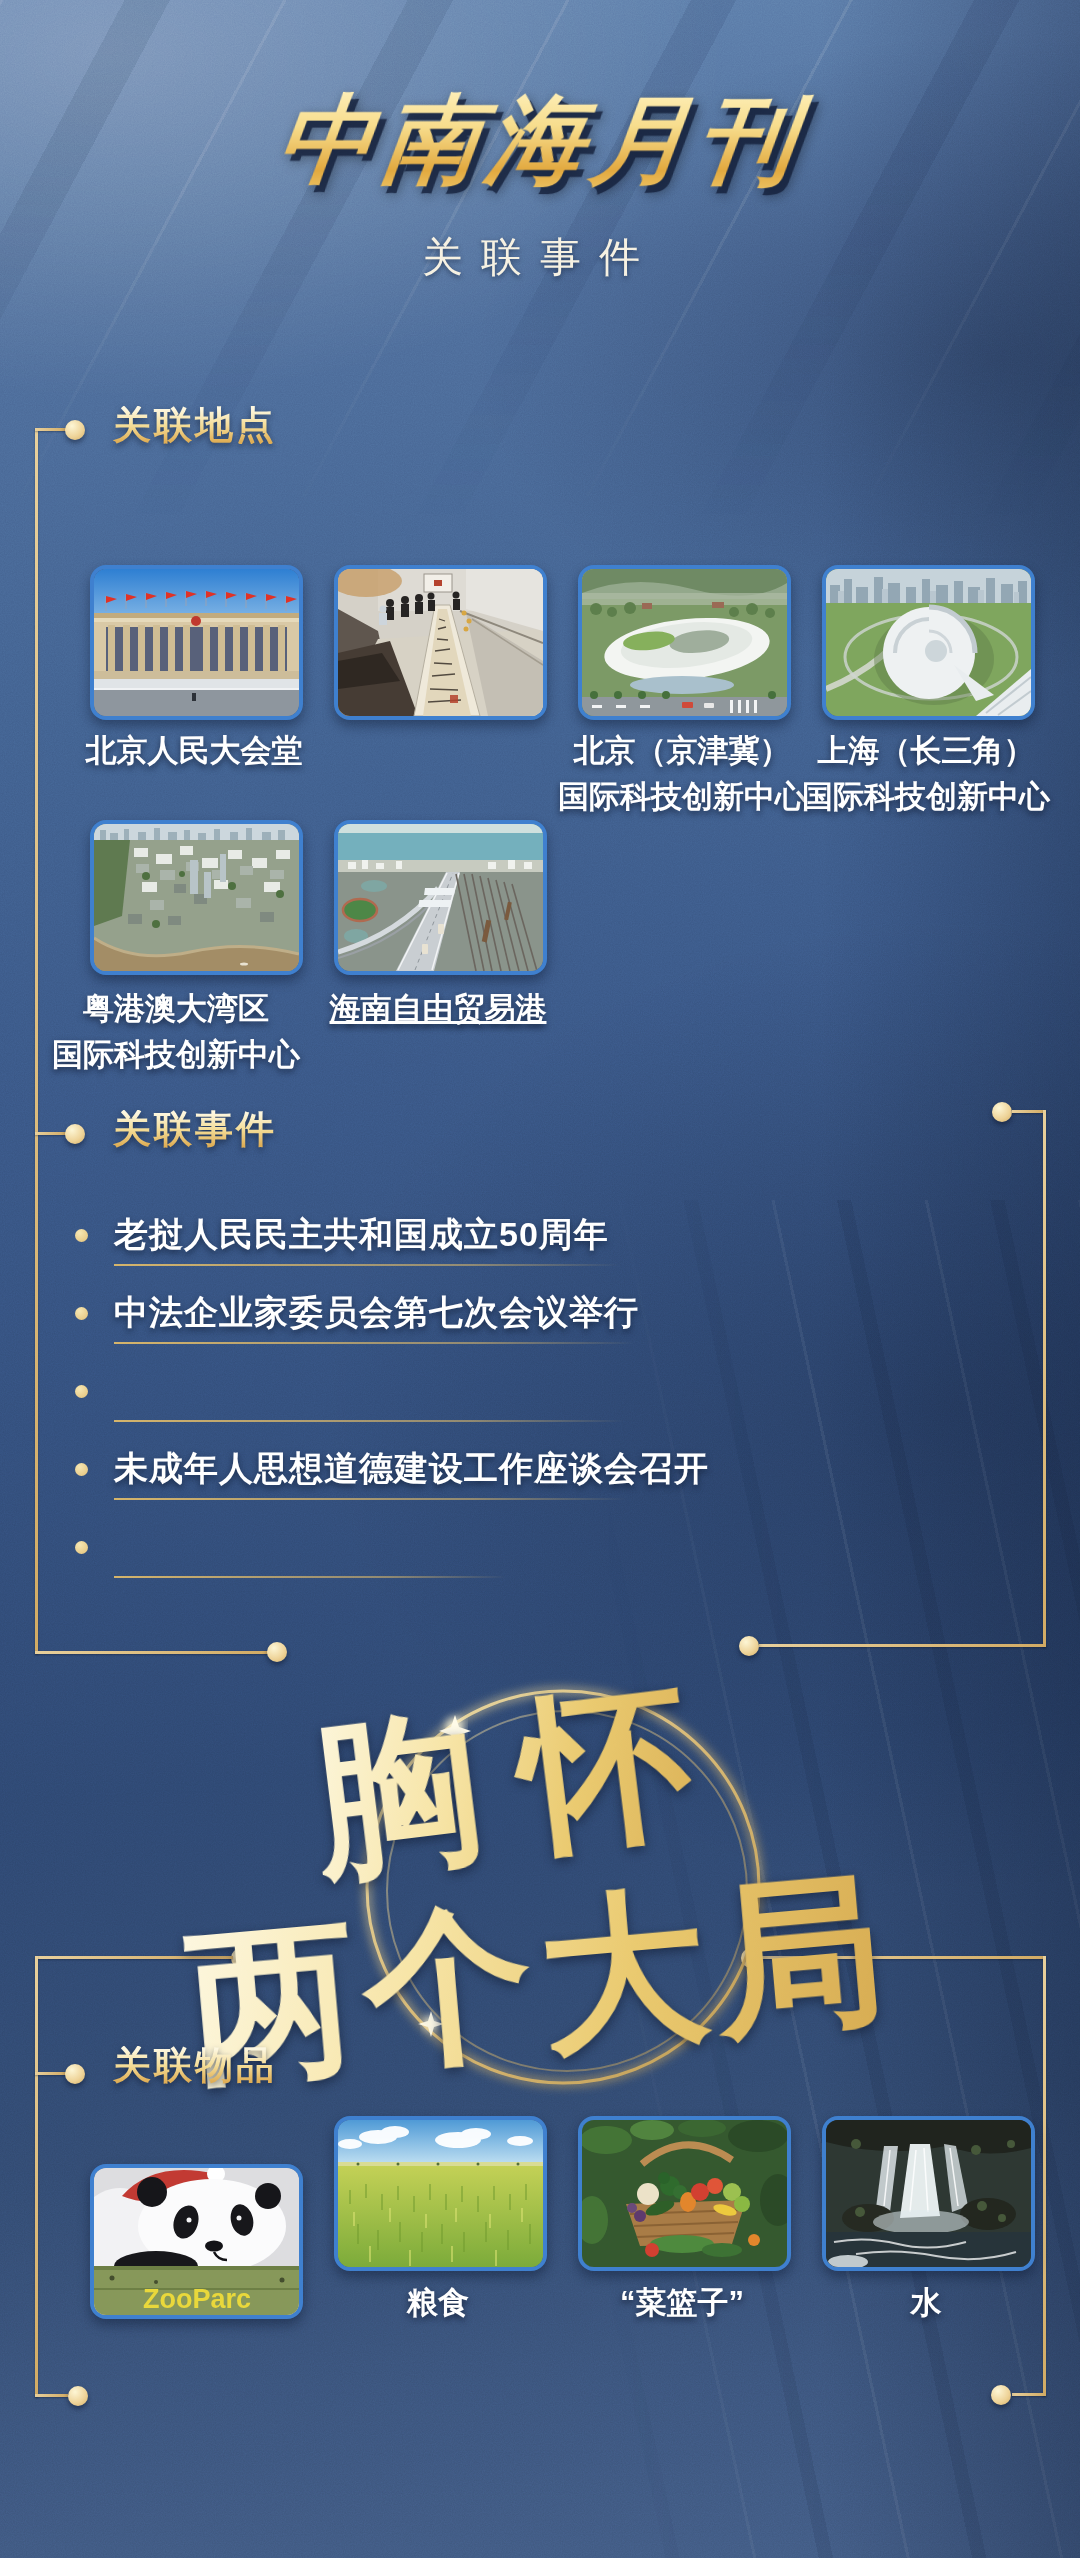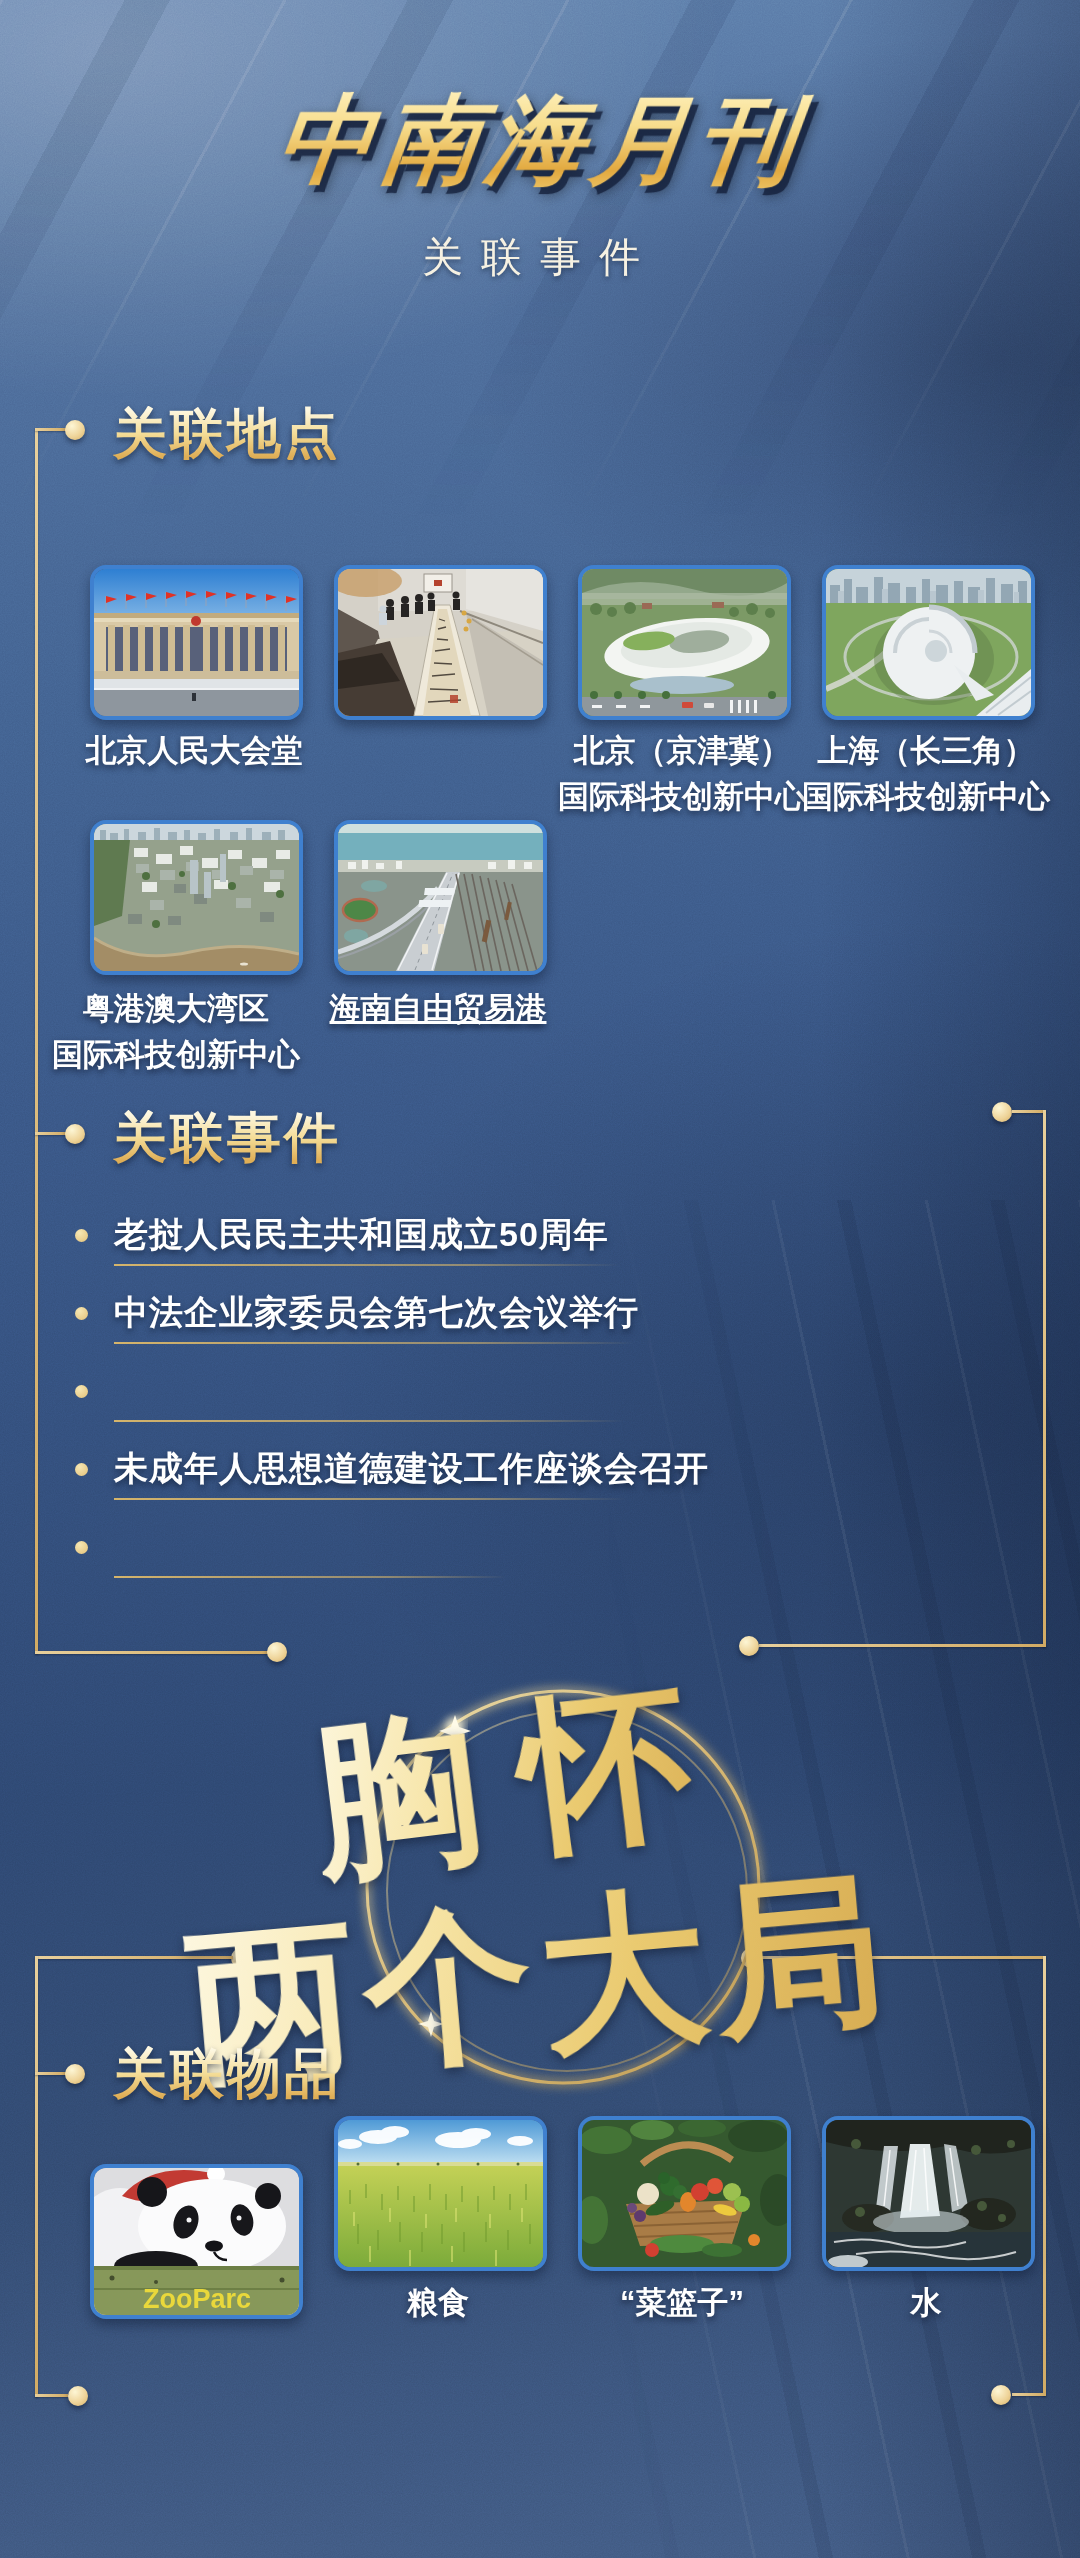--- a/index.html
+++ b/index.html
@@ -27,21 +27,21 @@
     -webkit-background-clip:text;background-clip:text;color:transparent;
     filter:drop-shadow(0 3px 3px rgba(8,18,40,.55));}
   .title{position:absolute;top:76px;left:0;width:100%;text-align:center;
     font-size:97px;font-weight:900;font-style:italic;letter-spacing:8px;transform:skewX(-7deg);
     background:linear-gradient(180deg,#fff3c2 4%,#f7dd8d 38%,#e2a93f 72%,#f2d47f 100%);
     -webkit-background-clip:text;background-clip:text;color:transparent;
     filter:drop-shadow(6px 7px 0 rgba(18,30,56,.78)) drop-shadow(2px 3px 6px rgba(0,0,0,.35));}
   .subtitle{position:absolute;top:230px;left:0;width:100%;text-align:center;
     font-family:"Liberation Serif",serif;font-size:41px;letter-spacing:18px;color:#f6f1e2;
     text-shadow:0 2px 5px rgba(6,14,32,.5);}
-  .heading{position:absolute;font-size:54px;font-weight:900;letter-spacing:3px;line-height:1;}
+  .heading{position:absolute;font-size:38px;font-weight:900;letter-spacing:3px;line-height:1;}
 
   
   .cl{position:absolute;background:linear-gradient(180deg,#e8d09c,#d2ab64);box-shadow:0 1px 2px rgba(8,16,36,.35);}
   .cl.h{background:linear-gradient(90deg,#e8d09c,#d2ab64);}
   .cdot{position:absolute;width:20px;height:20px;border-radius:50%;
     background:radial-gradient(circle at 35% 30%,#fdf6d5,#eed398 58%,#d6af63);
     box-shadow:0 3px 5px rgba(8,16,36,.45);}
 
   
   .card{position:absolute;width:205px;height:147px;border-radius:16px;border:4px solid #3f80cf;

